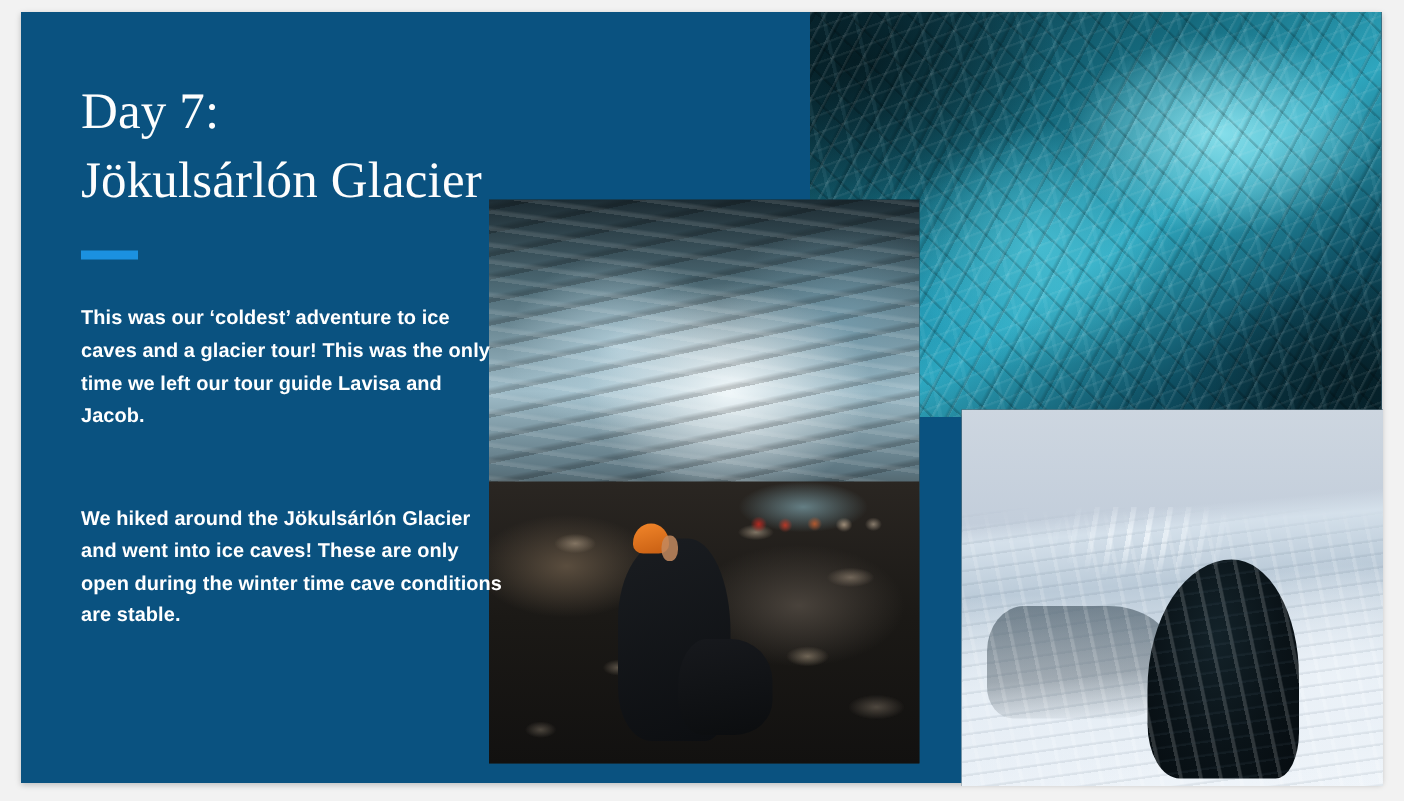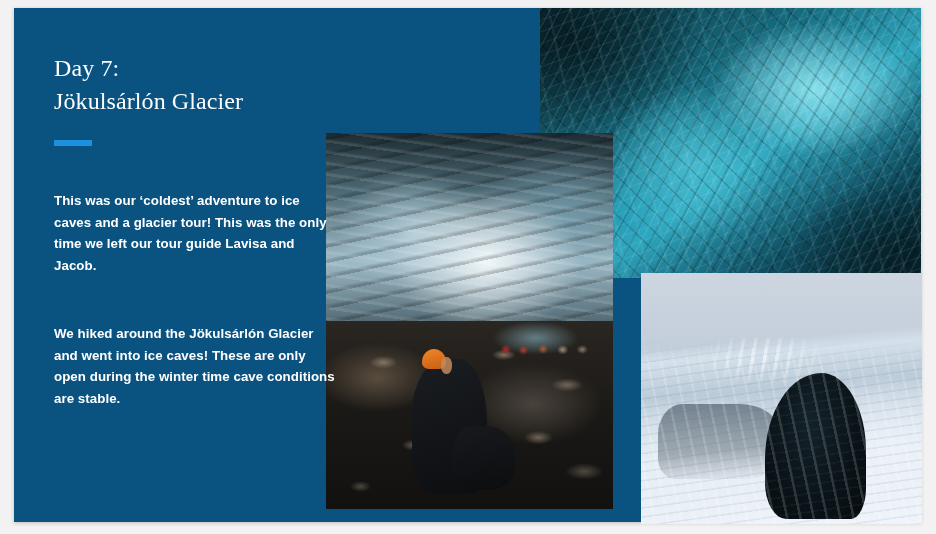--- a/index.html
+++ b/index.html
@@ -32,21 +32,21 @@
     position: absolute;
     left: 40px;
     top: 44px;
     width: 285px;
     z-index: 5;
   }
 
   #page-title {
     color: #fdfdfd;
     font-family: "Liberation Serif", serif;
-    font-size: 24px;
+    font-size: 34px;
     line-height: 1.36;
     font-weight: 400;
     letter-spacing: 0.1px;
     margin: 0;
     white-space: pre-line;
   }
 
   #accent-bar {
     width: 38px;
     height: 6px;
@@ -55,21 +55,21 @@
   }
 
   .body-par {
     color: #ffffff;
     font-size: 13.3px;
     line-height: 1.62;
     font-weight: 700;
     margin: 0;
     letter-spacing: 0.05px;
   }
-  #par-1 { margin-top: 44px; }
+  #par-1 { margin-top: 28px; }
   #par-2 { margin-top: 47px; }
 
   
   .photo {
     position: absolute;
     overflow: hidden;
     background: #12323f;
   }
 
   

